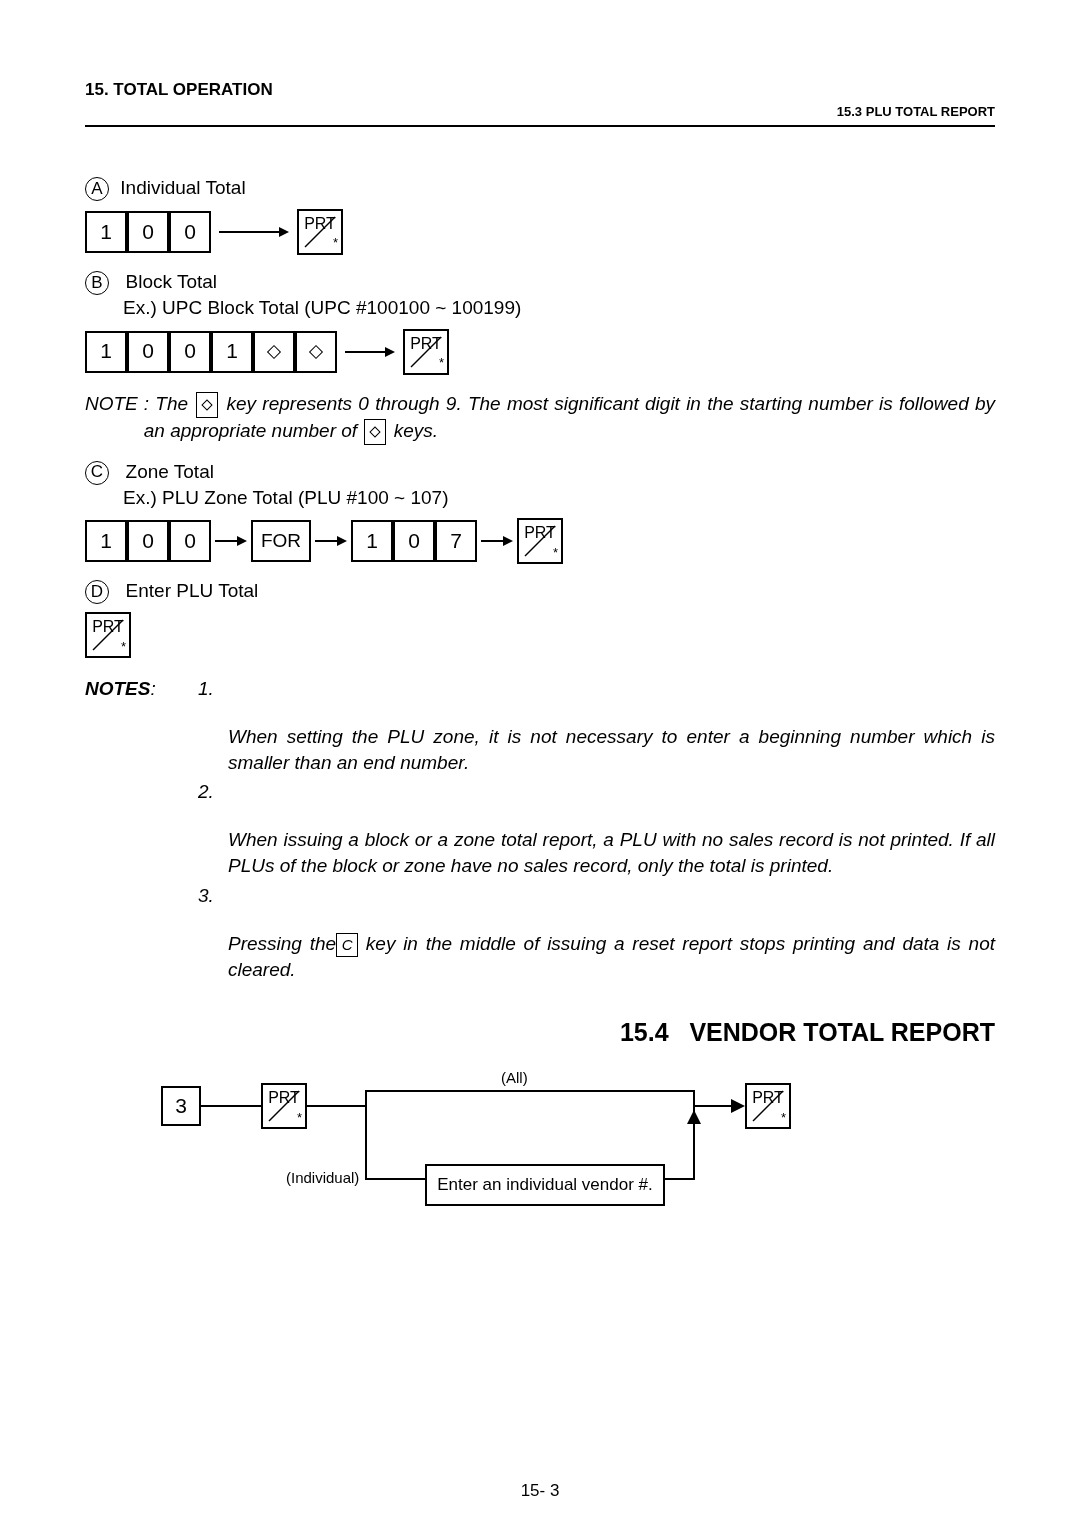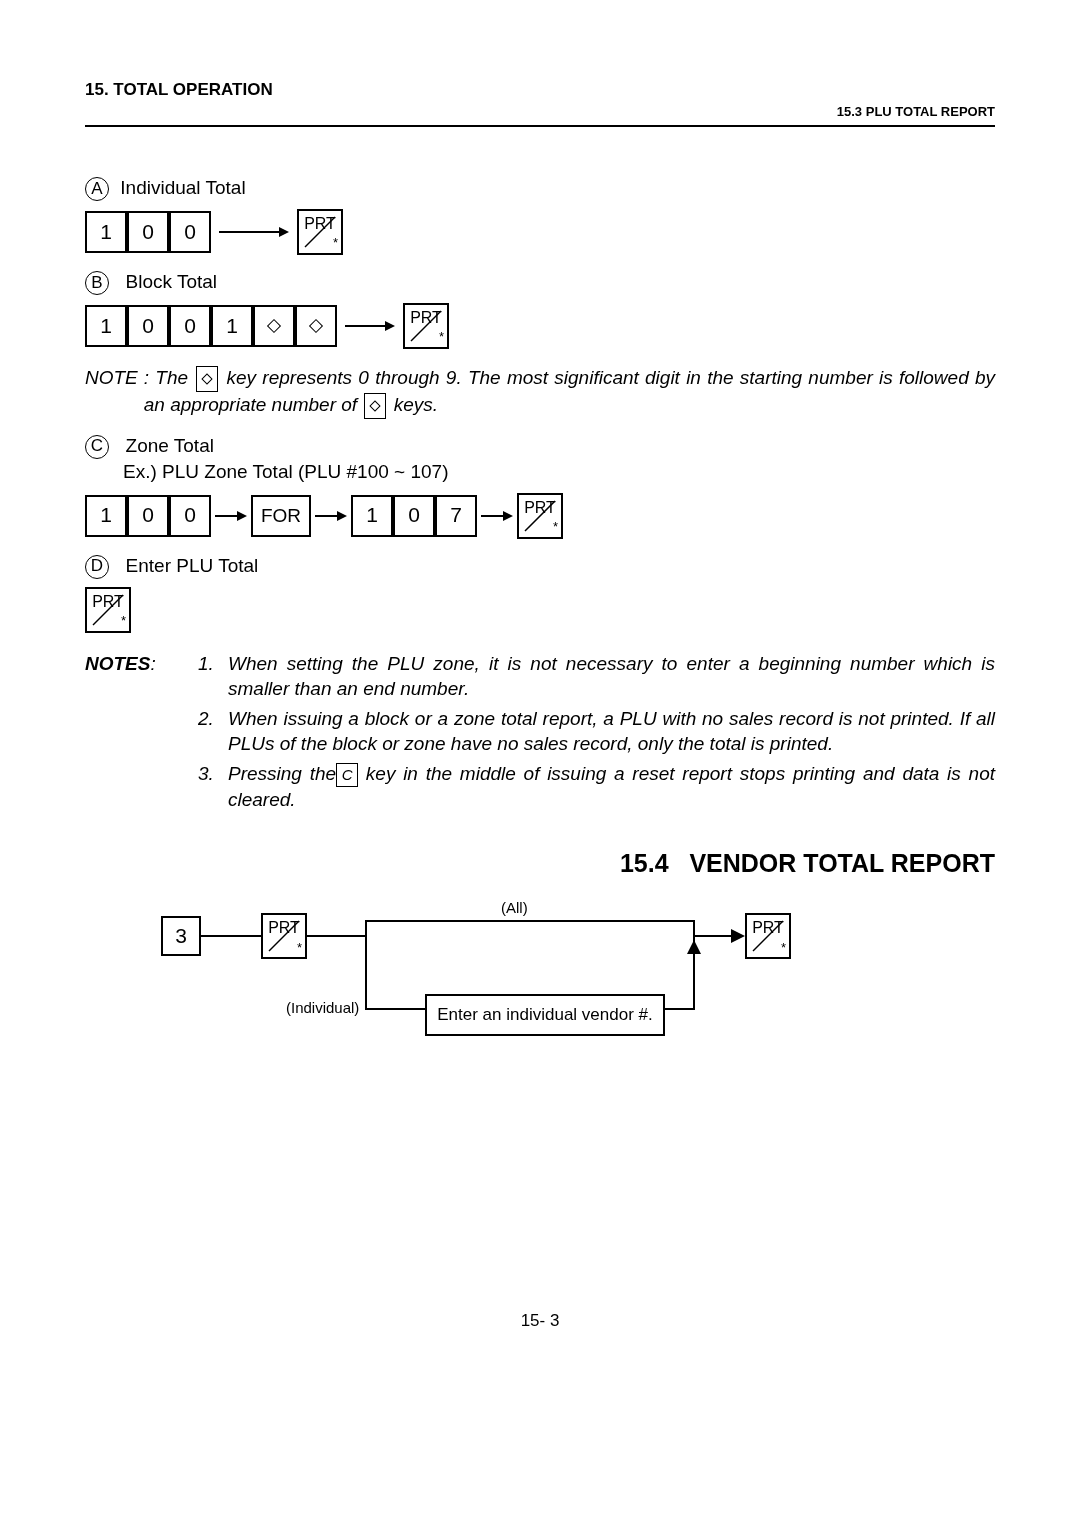--- a/index.html
+++ b/index.html
@@ -133,21 +133,21 @@
     margin: 0; padding: 0; list-style: none;
     flex: 1;
   }
   .notes-list li {
     display:flex;
     gap:10px;
     text-align: justify;
     margin-bottom: 4px;
   }
   .notes-list li .n { flex:0 0 20px; }
-  .notes-list li .t { flex:1; }
+  .notes-list li .t { flex:1;margin-top:48px; }
   .section-heading {
     font-size: 25px;
     font-weight: bold;
     margin: 10px 0 30px 0;
     white-space: pre;
     text-align: right;
   }
   
   .diagram {
     margin-left: 76px;
@@ -205,20 +205,21 @@
               <line x1="6" y1="36" x2="36" y2="6" stroke="#000" stroke-width="1.5"></line>
             </svg>
           <span style="position:absolute;bottom:1px;right:3px;font-size:13px">*</span>
         </div>
       </div>
     </div>
 
     <div>
       <span class="circle-label">B</span>
       <span>&nbsp;</span><span>Block Total</span>
+      <div class="indent1">Ex.) UPC Block Total (UPC #100100 ~ 100199)</div>
       <div class="row indent2">
         <div class="key">1</div>
         <div class="key">0</div>
         <div class="key">0</div>
         <div class="key">1</div>
         <div class="key">
             <span class="diamond"></span>
           </div>
         <div class="key">
             <span class="diamond"></span>

